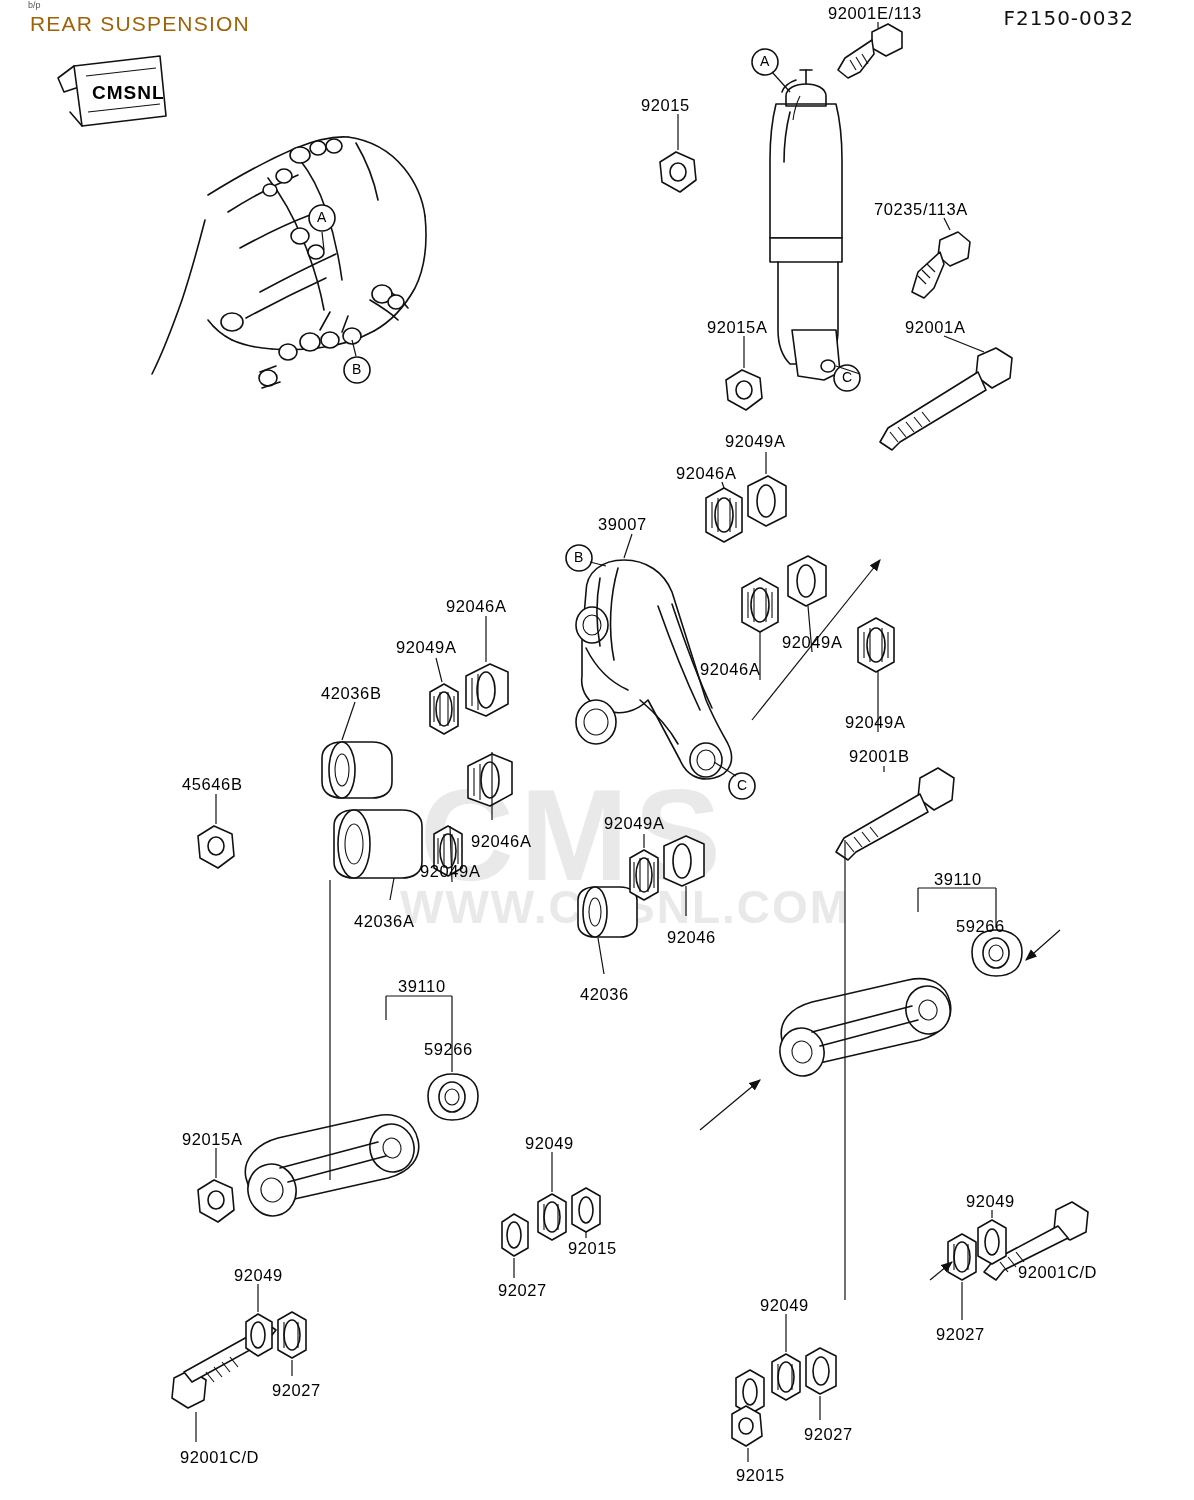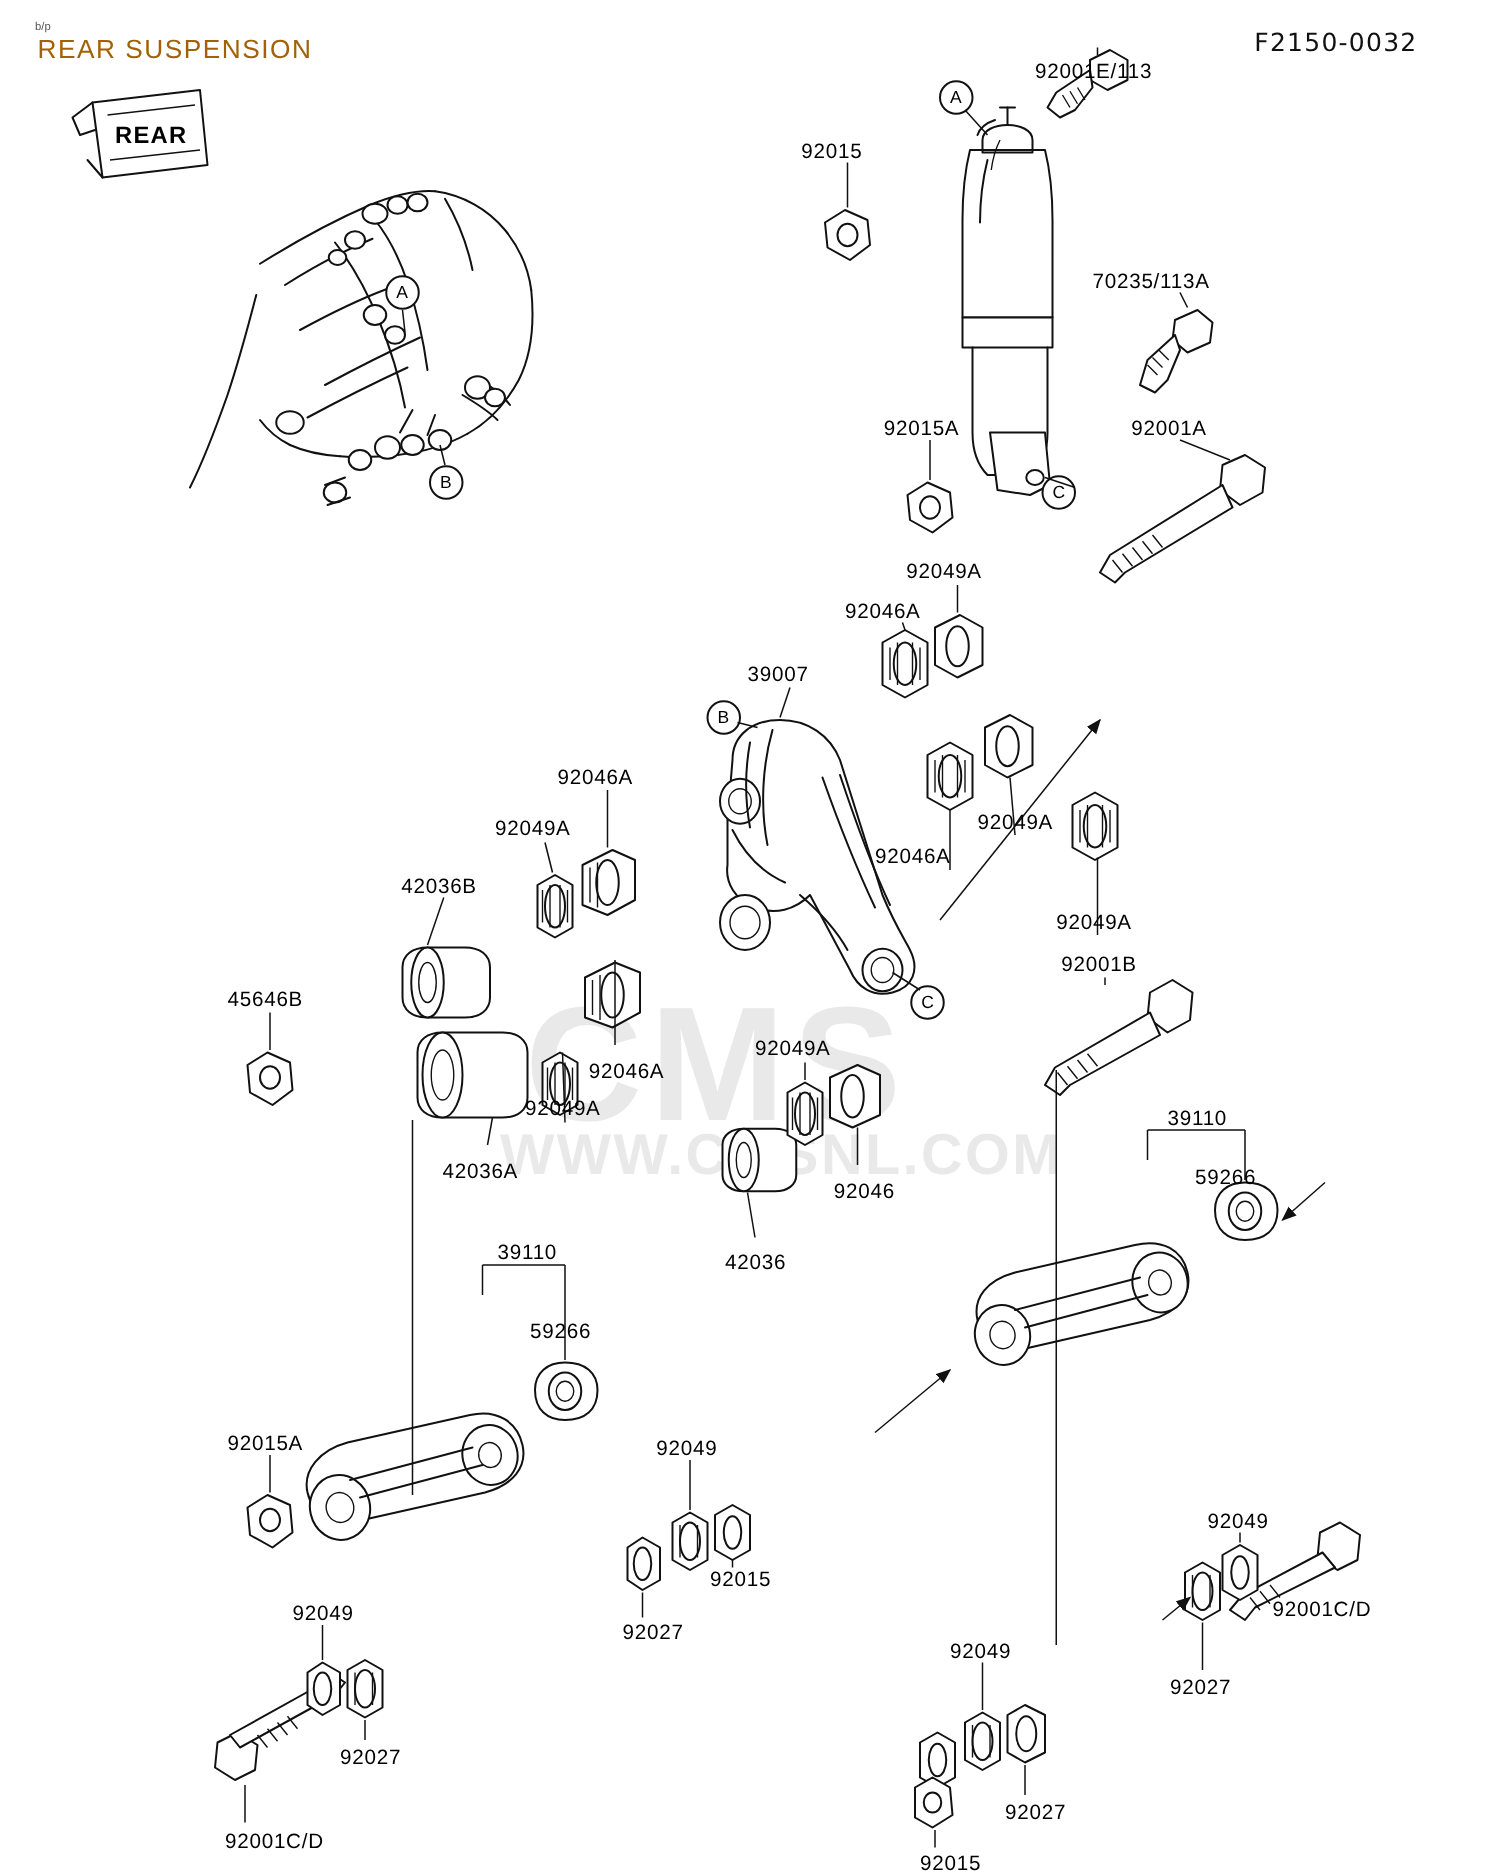--- a/index.html
+++ b/index.html
@@ -10,21 +10,21 @@
   body {
     width: 1194px;
     height: 1500px;
     position: relative;
     font-family: "Liberation Sans", sans-serif;
     color: #000000;
     overflow: hidden;
   }
   #page {
     position: absolute;
-    left: 0; top: 16px;
+    left: 0; top: 0;
     width: 1194px;
     height: 1164px;
   }
   .title {
     position: absolute;
     left: 30px;
     top: 12px;
     font-size: 21px;
     letter-spacing: 1.2px;
     color: #a16207;
@@ -443,23 +443,23 @@
       <circle class="sf" cx="847" cy="378" r="13"></circle>
       <circle class="sf" cx="579" cy="558" r="13"></circle>
       <circle class="sf" cx="742" cy="786" r="13"></circle>
       <path class="ld" d="M772,72 L790,92"></path>
       <path class="ld" d="M860,374 L836,366"></path>
       <path class="ld" d="M590,562 L606,566"></path>
       <path class="ld" d="M736,776 L714,762"></path>
     </g>
   </svg>
 
-  <div class="label" style="left:92px; top:82px; font-size:19px; font-weight:bold; letter-spacing:1px; font-family:'Liberation Sans', sans-serif;">REAR</div>
-
-  <div class="label" style="left:828px; top:4px;margin-top:28px;">92001E/113</div>
+  <div class="label" style="left:92px; top:82px; font-size:19px; font-weight:bold; letter-spacing:1px; font-family:'Liberation Sans', sans-serif;">CMSNL</div>
+
+  <div class="label" style="left:828px; top:4px;">92001E/113</div>
   <div class="label" style="left:641px; top:96px;">92015</div>
   <div class="label" style="left:874px; top:200px;">70235/113A</div>
   <div class="label" style="left:707px; top:318px;">92015A</div>
   <div class="label" style="left:905px; top:318px;">92001A</div>
   <div class="label" style="left:725px; top:432px;">92049A</div>
   <div class="label" style="left:676px; top:464px;">92046A</div>
   <div class="label" style="left:598px; top:515px;">39007</div>
   <div class="label" style="left:446px; top:597px;">92046A</div>
   <div class="label" style="left:396px; top:638px;">92049A</div>
   <div class="label" style="left:782px; top:633px;">92049A</div>

